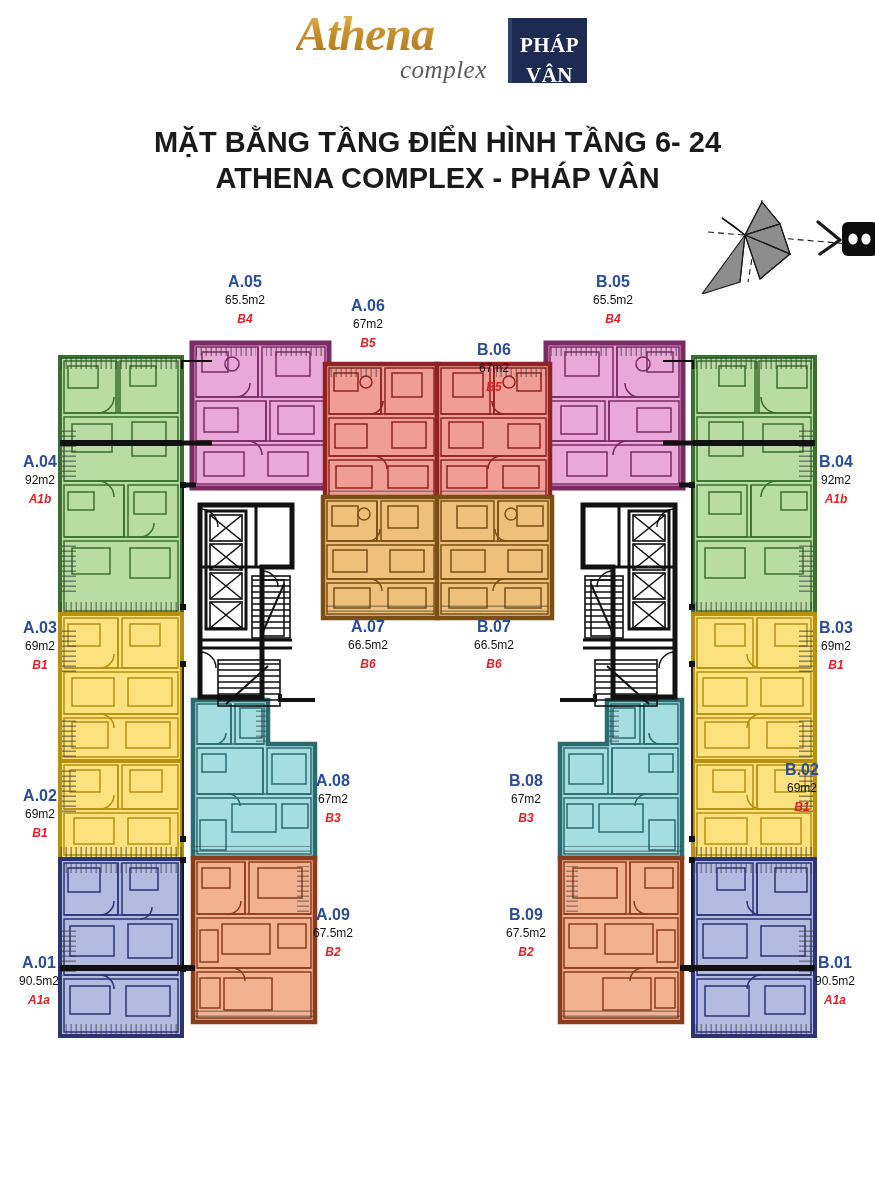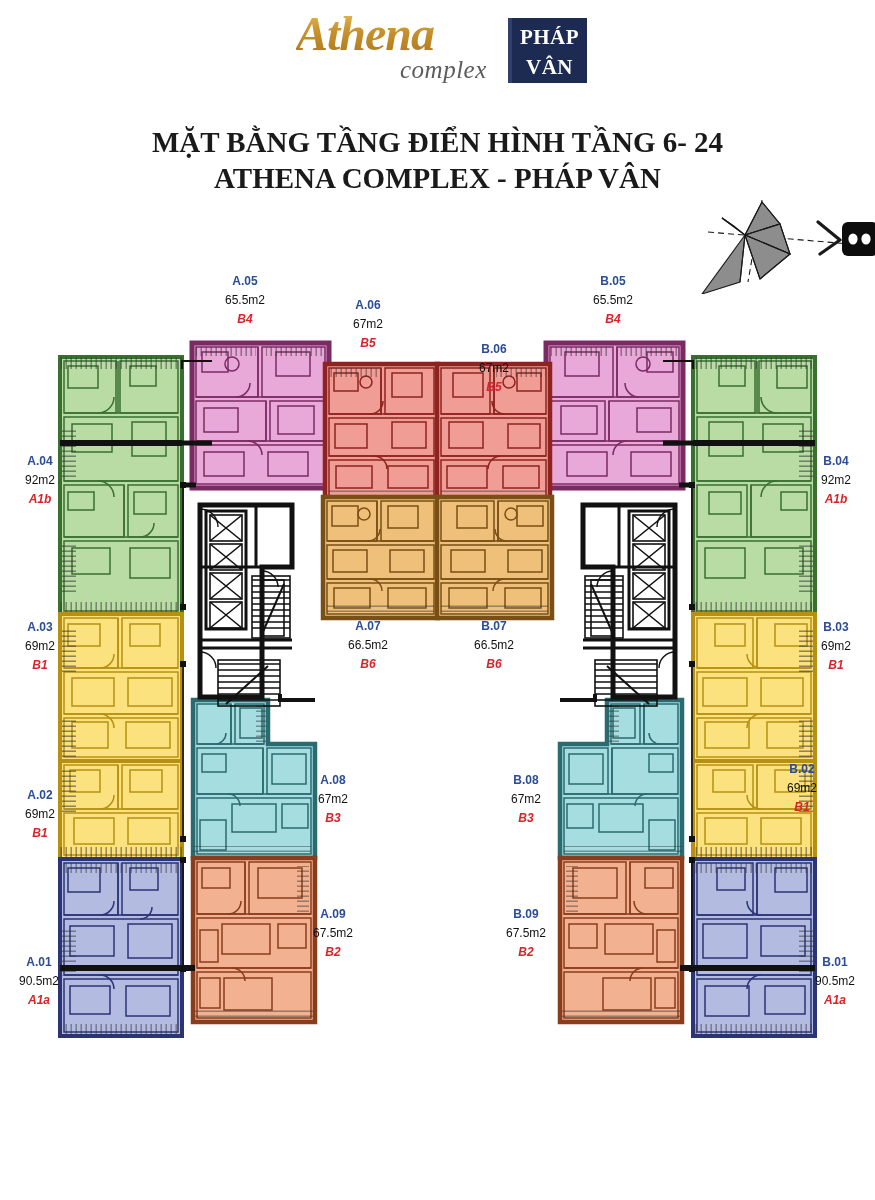--- a/index.html
+++ b/index.html
@@ -16,36 +16,36 @@
     -webkit-background-clip:text;background-clip:text;
     -webkit-text-fill-color:transparent;}
   .logo-complex{position:absolute;left:104px;top:52px;
     font-family:"Liberation Serif","DejaVu Serif",serif;
     font-style:italic;font-size:25px;color:#5c5c5c;letter-spacing:0.5px;text-align:center;}
   .logo-badge{position:absolute;left:212px;top:14px;width:75px;height:65px;
     background:#1d2a52;border-left:4px solid #2f3f6e;}
   .logo-badge span{display:block;text-align:center;color:#ffffff;
     font-family:"Liberation Serif","DejaVu Serif",serif;font-weight:700;
     font-size:21px;line-height:30px;letter-spacing:0.5px;}
-  .logo-badge span:first-child{padding-top:4px;}
+  .logo-badge span:first-child{padding-top:12px;}
 
   
   #title{position:absolute;left:0;top:124px;width:875px;text-align:center;}
-  #title div{font-family:Liberation Serif, serif;
+  #title div{font-family:Liberation Sans, sans-serif;
     font-weight:700;font-size:29px;line-height:36px;color:#1a1a1a;}
 
   
   #compass{position:absolute;left:700px;top:182px;width:175px;height:112px;}
 
   
   #plan{position:absolute;left:0;top:0;width:875px;height:1200px;}
 
   
   .lbl{position:absolute;text-align:center;line-height:19px;white-space:nowrap;}
-  .lbl .code{font-size:12px;font-weight:700;color:#2b4c96;}
+  .lbl .code{font-size:16px;font-weight:700;color:#2b4c96;}
   .lbl .area{font-size:12px;font-weight:400;color:#111111;}
   .lbl .type{font-size:12px;font-weight:700;color:#d8232a;font-style:italic;}
 </style>
 </head>
 <body>
 
 <div id="logo">
   <div class="logo-athena">Athena</div>
   <div class="logo-complex">complex</div>
   <div class="logo-badge">

